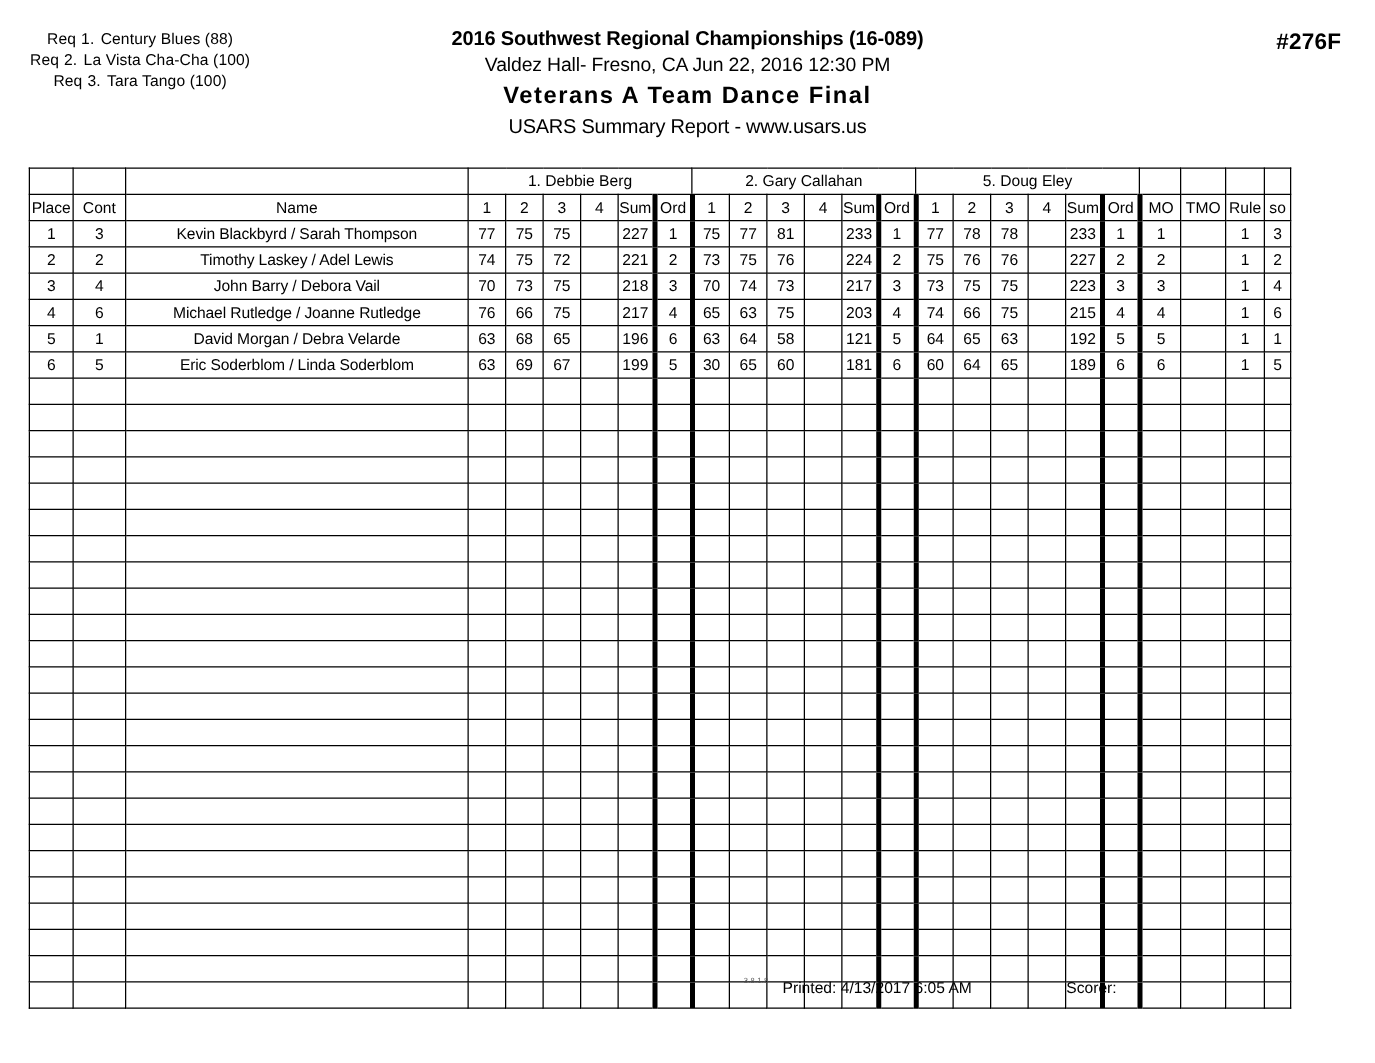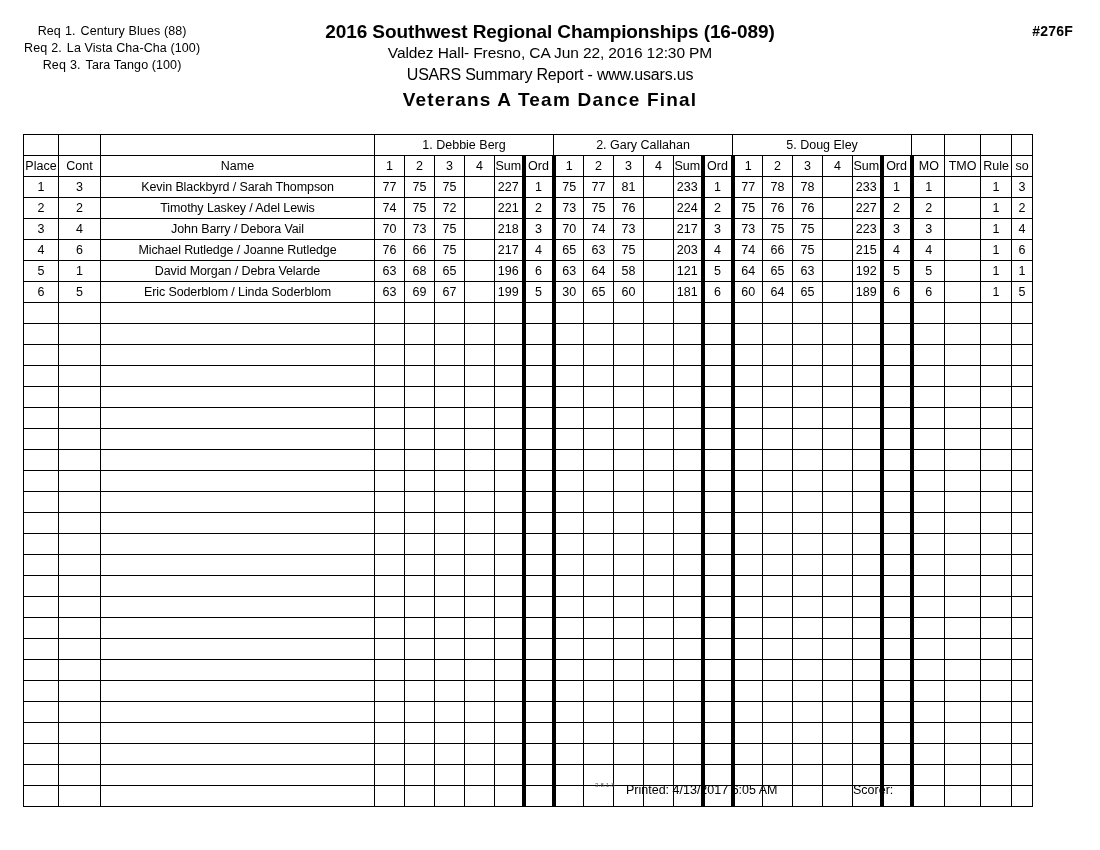--- a/index.html
+++ b/index.html
@@ -34,21 +34,21 @@
 
   
   #header-block {
     position: absolute;
     left: 0;
     right: 0;
     top: 20px;
     text-align: center;
   }
   #event-title {
-    font-size: 19px;
+    font-size: 16px;
     font-weight: bold;
     letter-spacing: -0.1px;
     line-height: 23px;
   }
   #event-venue {
     font-size: 15.5px;
     line-height: 20px;
     letter-spacing: -0.1px;
   }
   #event-category {
@@ -62,21 +62,21 @@
     font-size: 16px;
     line-height: 23px;
     letter-spacing: -0.2px;
   }
 
   
   #event-number {
     position: absolute;
     right: 27px;
     top: 23px;
-    font-size: 14px;
+    font-size: 18px;
     font-weight: bold;
     letter-spacing: 0.2px;
   }
 
   
   #score-table {
     position: absolute;
     left: 23px;
     top: 134px;
     width: 1009px;
@@ -170,22 +170,22 @@
     <span class="req-label">Req</span><span class="req-num">2.</span><span>La Vista Cha-Cha (100)</span>
   </div>
   <div class="req-line">
     <span class="req-label">Req</span><span class="req-num">3.</span><span>Tara Tango (100)</span>
   </div>
 </div>
 
 <div id="header-block">
   <div id="event-title">2016 Southwest Regional Championships (16-089)</div>
   <div id="event-venue">Valdez Hall- Fresno, CA  Jun 22, 2016  12:30 PM</div>
+  <div id="event-category">Veterans A Team Dance Final</div>
   <div id="report-source">USARS Summary Report - www.usars.us</div>
-  <div id="event-category">Veterans A Team Dance Final</div>
 </div>
 
 <div id="event-number">#276F</div>
 
 <table id="score-table">
   <colgroup>
     <col style="width:35px">
     <col style="width:42px">
     <col style="width:274px">
     <col style="width:30px">

